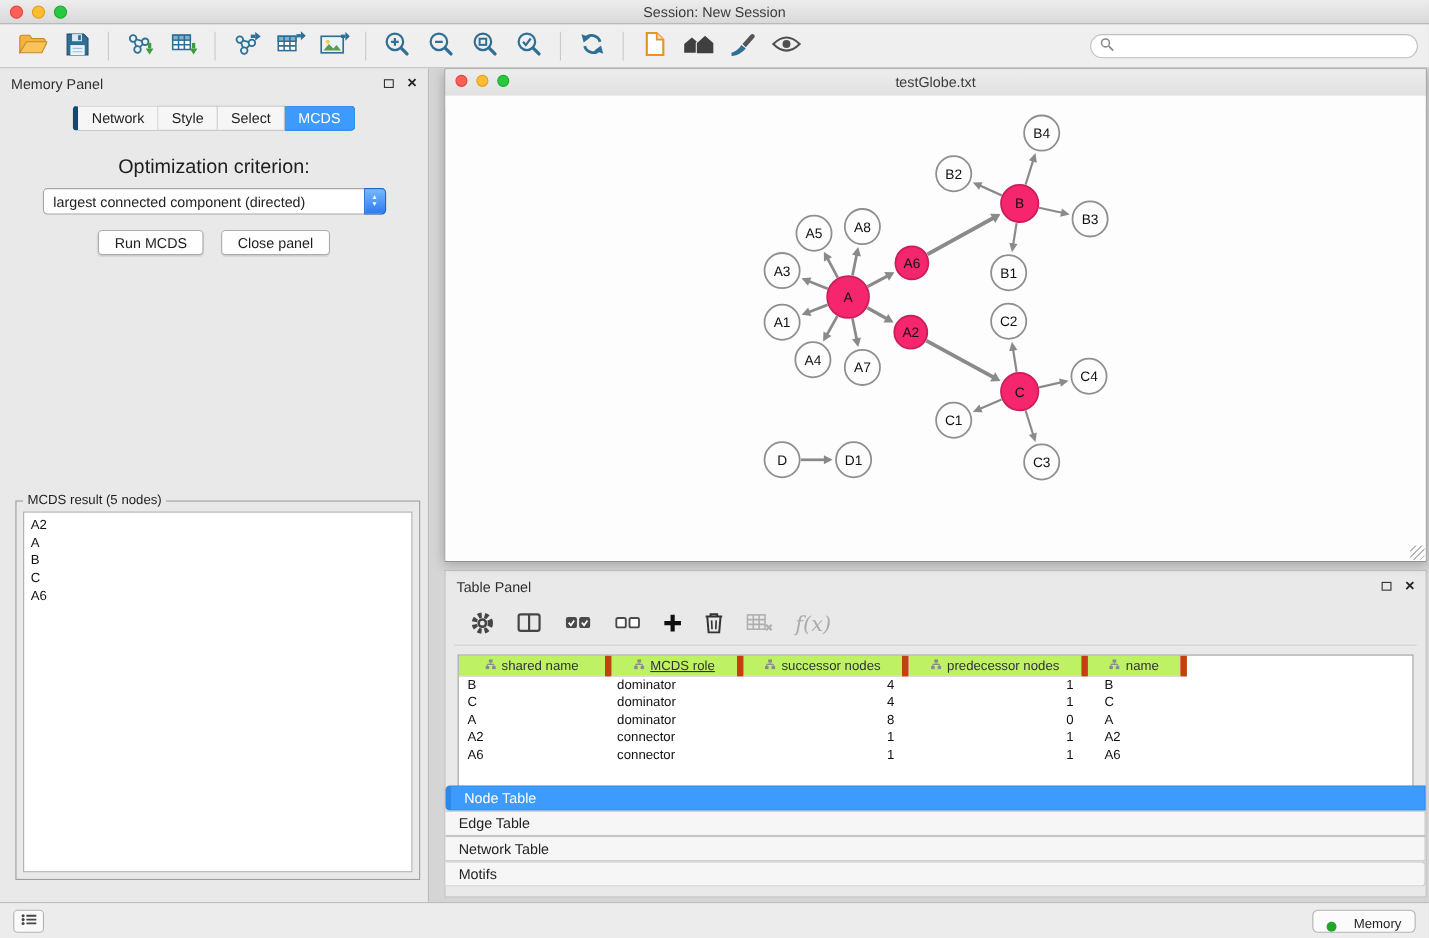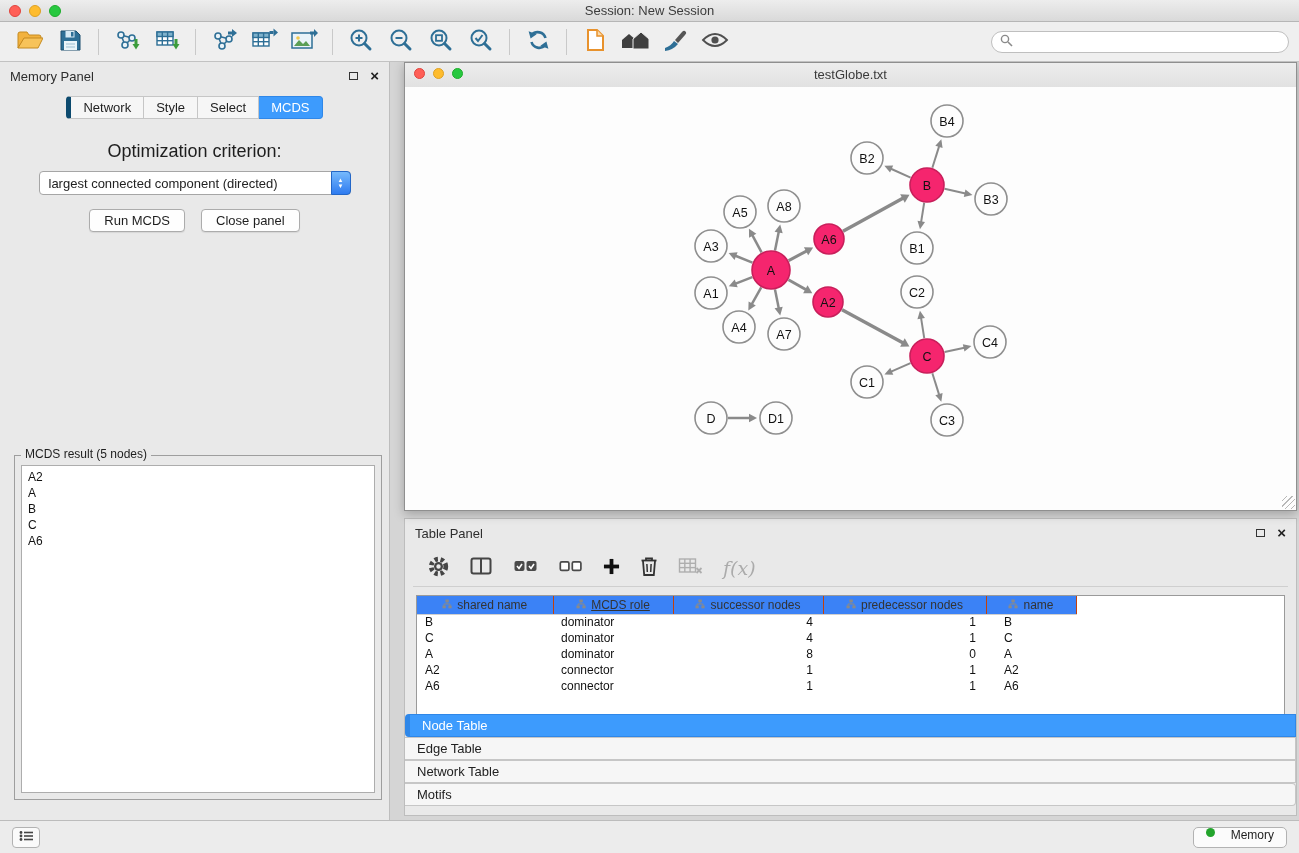--- a/index.html
+++ b/index.html
@@ -53,31 +53,31 @@
   .nw-canvas svg{position:absolute;top:0;left:0;}
   .resize-grip{position:absolute;right:1px;bottom:1px;width:13px;height:13px;background:repeating-linear-gradient(135deg,transparent 0 3px,#B8B8B8 3px 4px);}
 
   
   .table-panel{position:absolute;left:404px;top:518px;right:2px;bottom:37px;background:#E9E9E9;border:1px solid #BDBDBD;z-index:10;}
   .tp-toolbar{height:38px;margin:2px 8px 0;display:flex;align-items:center;gap:20px;padding:0 14px;border-bottom:1px solid #CFCFCF;}
   .tp-ic{display:flex;align-items:center;justify-content:center;cursor:default;}
   .fx{font-family:"DejaVu Serif",serif;font-style:italic;font-size:19px;color:#ABABAB;}
   .table-wrap{position:absolute;left:11px;right:11px;top:76px;bottom:62px;background:#fff;border:1px solid #9A9A9A;overflow:hidden;}
   table{border-collapse:collapse;table-layout:fixed;font-size:12px;}
-  thead th{background:#3b82f6;border-bottom:1px solid #CFCFCF;border-right:1px solid #c2410c;font-weight:normal;height:18px;padding:0;position:relative;color:#333;}
+  thead th{background:#bef264;border-bottom:1px solid #CFCFCF;border-right:6px solid #c2410c;font-weight:normal;height:18px;padding:0;position:relative;color:#333;}
   .th-inner{display:flex;align-items:center;justify-content:center;gap:5px;width:100%;}
   tbody td{height:16px;padding:0 8px;color:#111;white-space:nowrap;overflow:hidden;}
   tbody td.num{text-align:right;padding-right:10px;}
   tbody td.namecol{padding-left:18px;}
   .tp-tabs{position:absolute;bottom:9px;left:0;right:0;display:flex;justify-content:center;flex-direction:column;}
 
   
   .statusbar{position:absolute;left:0;right:0;bottom:0;height:33px;background:#ECECEC;border-top:1px solid #BCBCBC;display:flex;align-items:center;padding:0 12px;z-index:20;}
   .list-btn{width:28px;height:21px;border:1px solid #B2B2B2;border-radius:4px;background:#FAFAFA;display:flex;align-items:center;justify-content:center;}
-  .memory-btn{margin-left:auto;height:21px;border:1px solid #B2B2B2;border-radius:5px;background:#FBFBFB;display:flex;align-items:flex-start;gap:16px;padding:0 12px;font-size:12px;color:#1E1E1E;}
+  .memory-btn{margin-left:auto;height:21px;border:1px solid #B2B2B2;border-radius:5px;background:#FBFBFB;display:flex;align-items:flex-end;gap:16px;padding:0 12px;font-size:12px;color:#1E1E1E;}
   .green-dot{width:9px;height:9px;border-radius:50%;background:#23A42C;display:inline-block;}
 </style>
 </head>
 <body>
 
 <div class="titlebar">
   <div class="traffic">
     <span class="light red"></span>
     <span class="light yellow"></span>
     <span class="light green"></span>

